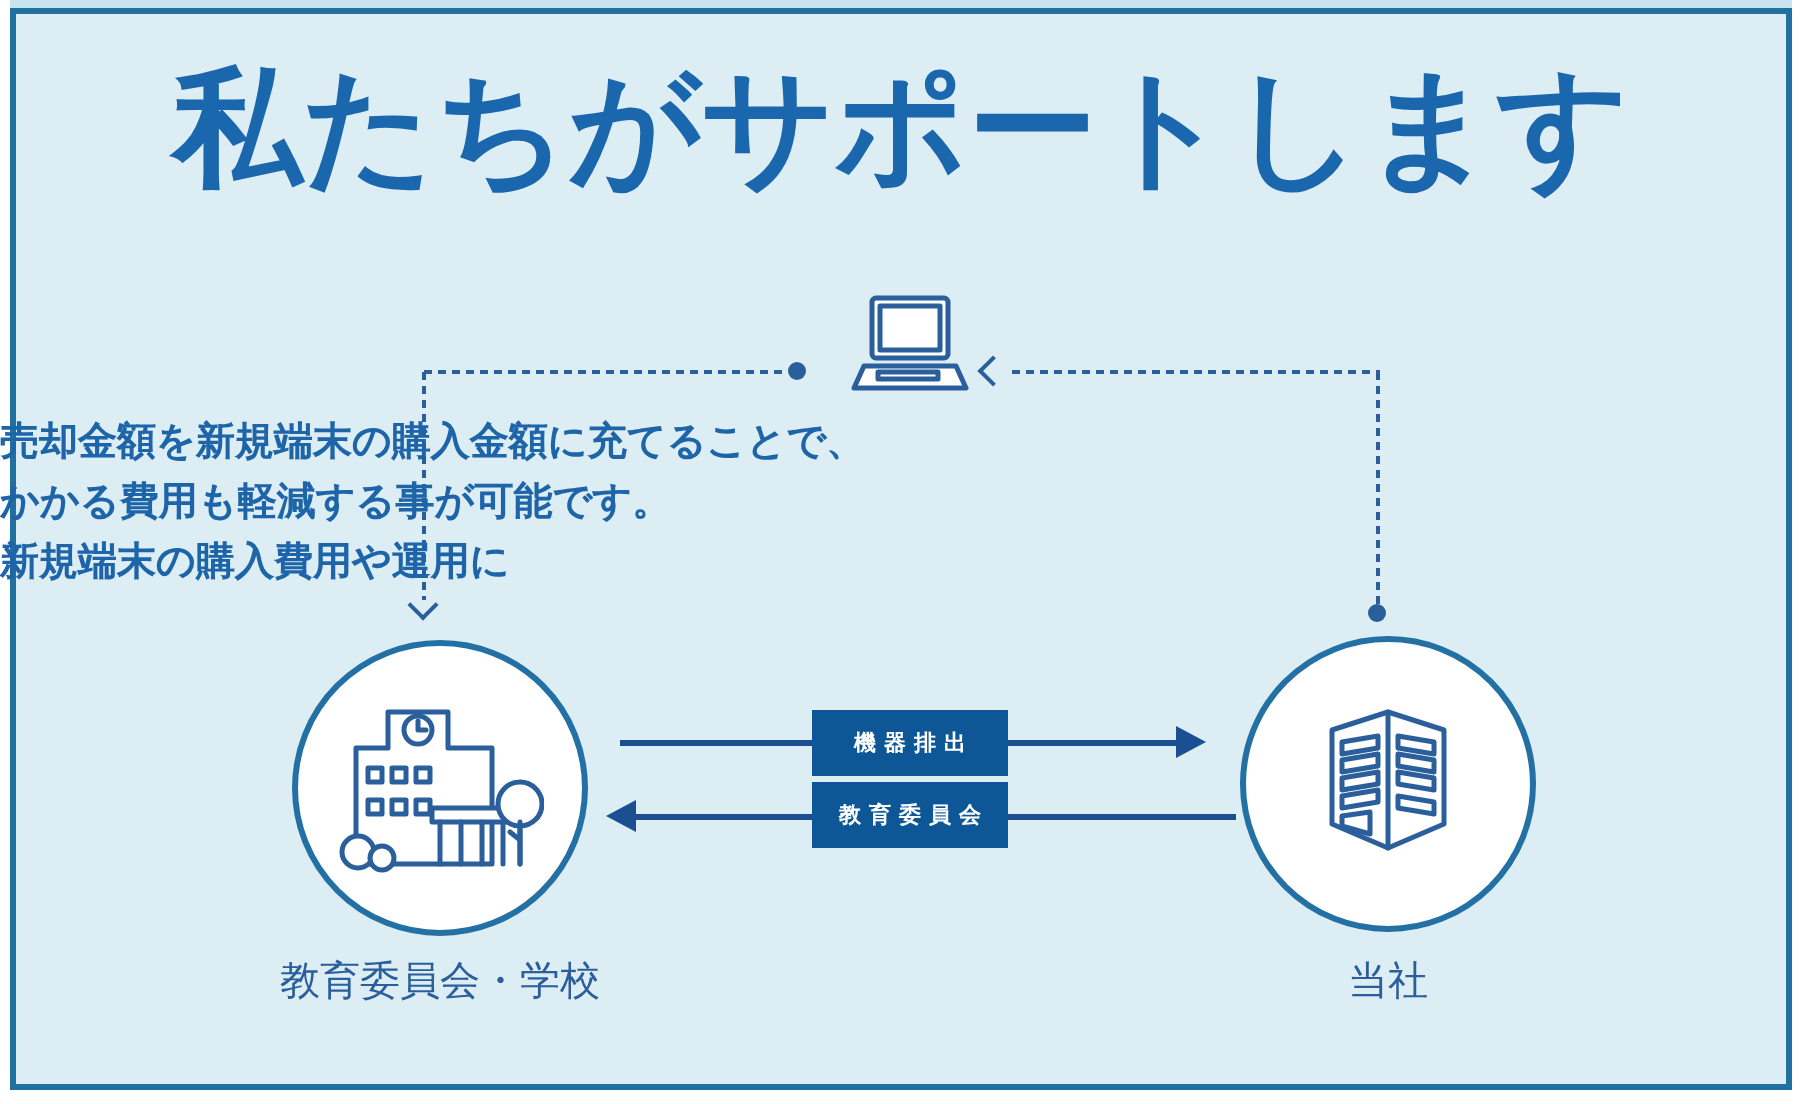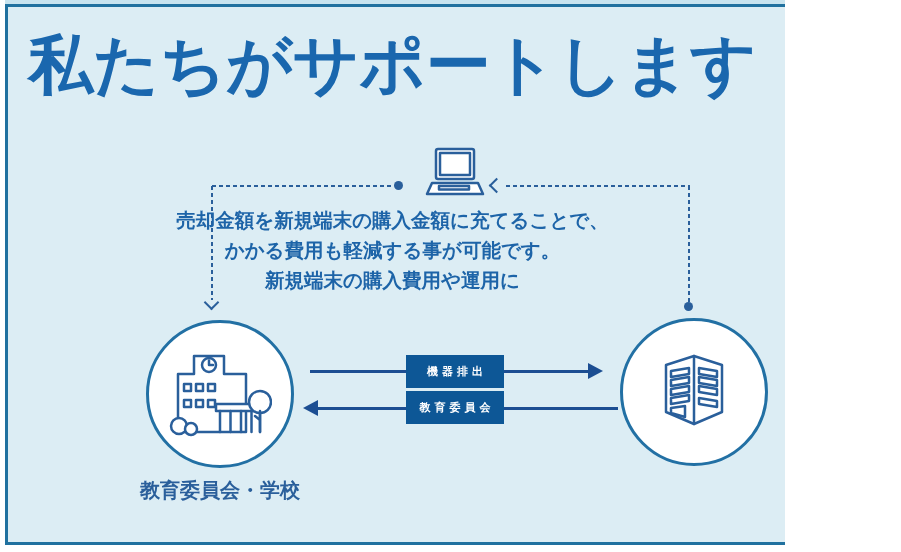--- a/index.html
+++ b/index.html
@@ -3,43 +3,43 @@
 <meta charset="utf-8">
 <style>
   :root{
     --background:#dcedf4; --frame-border:#20719f; --top-strip:#c8e4ef;
     --title-text:#1a67ae; --body-text:#1d64a8; --line-navy:#2a5f9b;
     --arrow-navy:#1c4e92; --badge-bg:#0d5796; --badge-text:#ffffff;
     --circle-border:#2270a4; --circle-bg:#ffffff;
   }
   *{margin:0;padding:0;box-sizing:border-box;}
   body{background:#fff;font-family:"DejaVu Sans",sans-serif;}
-  .stage{position:relative;width:785px;height:552px;background:#ffffff;overflow:hidden;}
+  .stage{position:relative;width:901px;height:552px;background:#ffffff;overflow:hidden;}
   .top-strip{position:absolute;left:5px;top:0;width:891px;height:5px;background:var(--top-strip);}
   .frame{position:absolute;left:5px;top:4px;width:891px;height:541px;
          border:3px solid var(--frame-border);background:var(--background);}
   .title{position:absolute;left:0;right:0;top:22px;text-align:center;
          font-size:65px;line-height:86px;font-weight:bold;color:var(--title-text);
          letter-spacing:0px;white-space:nowrap;}
   
   .dash-h{position:absolute;height:2px;
           background:repeating-linear-gradient(90deg,var(--line-navy) 0 4px,transparent 4px 7px);}
   .dash-v{position:absolute;width:2px;
           background:repeating-linear-gradient(180deg,var(--line-navy) 0 4px,transparent 4px 7px);}
   .dot{position:absolute;width:9px;height:9px;border-radius:50%;background:var(--line-navy);}
   .chev{position:absolute;width:11px;height:11px;border-left:2.5px solid var(--line-navy);
         border-bottom:2.5px solid var(--line-navy);}
   .chev-left{transform:rotate(45deg);}
   .chev-down{transform:rotate(-45deg);}
-  .desc{position:absolute;left:0;right:0;top:206px;text-align:center;
+  .desc{position:absolute;left:0;right:0;top:206px;text-align:left;
         font-size:19.5px;line-height:30px;font-weight:bold;color:var(--body-text);}
   .circle{position:absolute;width:148px;height:148px;border-radius:50%;
           background:var(--circle-bg);border:3px solid var(--circle-border);
           display:flex;align-items:center;justify-content:center;}
-  .entity-label{position:absolute;text-align:center;font-size:20px;font-weight:bold;
+  .entity-label{position:absolute;text-align:center;font-size:20px;font-weight:normal;
                 color:var(--line-navy);white-space:nowrap;}
   .flow-line{position:absolute;height:3px;background:var(--arrow-navy);}
   .head-right{position:absolute;width:0;height:0;border-top:8px solid transparent;
               border-bottom:8px solid transparent;border-left:15px solid var(--arrow-navy);}
   .head-left{position:absolute;width:0;height:0;border-top:8px solid transparent;
              border-bottom:8px solid transparent;border-right:15px solid var(--arrow-navy);}
   .badge{position:absolute;left:406px;width:98px;height:33px;background:var(--badge-bg);
          color:var(--badge-text);font-size:11px;font-weight:bold;letter-spacing:4px;
          padding-left:4px;display:flex;align-items:center;justify-content:center;
          white-space:nowrap;}
@@ -110,20 +110,21 @@
       <polygon class="icon-stroke" points="19,30 37,27 37,33 19,36"></polygon>
       <polygon class="icon-stroke" points="19,39 37,36 37,42 19,45"></polygon>
       <polygon class="icon-stroke" points="19,48 37,45 37,51 19,54"></polygon>
       <polygon class="icon-stroke" points="19,58 33,56 33,67 19,63"></polygon>
       <polygon class="icon-stroke" points="47,18 65,21 65,27 47,24"></polygon>
       <polygon class="icon-stroke" points="47,27 65,30 65,36 47,33"></polygon>
       <polygon class="icon-stroke" points="47,36 65,39 65,45 47,42"></polygon>
       <polygon class="icon-stroke" points="47,48 65,51 65,57 47,54"></polygon>
     </svg>
   </div>
+  <div class="entity-label" style="left:614px;width:160px;top:477px;">当社</div>
 
   <div class="flow-line" style="left:310px;top:370px;width:280px;"></div>
   <div class="head-right" style="left:588px;top:363px;"></div>
   <div class="badge" style="top:355px;">機器排出</div>
 
   <div class="head-left" style="left:303px;top:400px;"></div>
   <div class="flow-line" style="left:318px;top:407px;width:300px;"></div>
   <div class="badge" style="top:391px;">教育委員会</div>
 </div>
 

